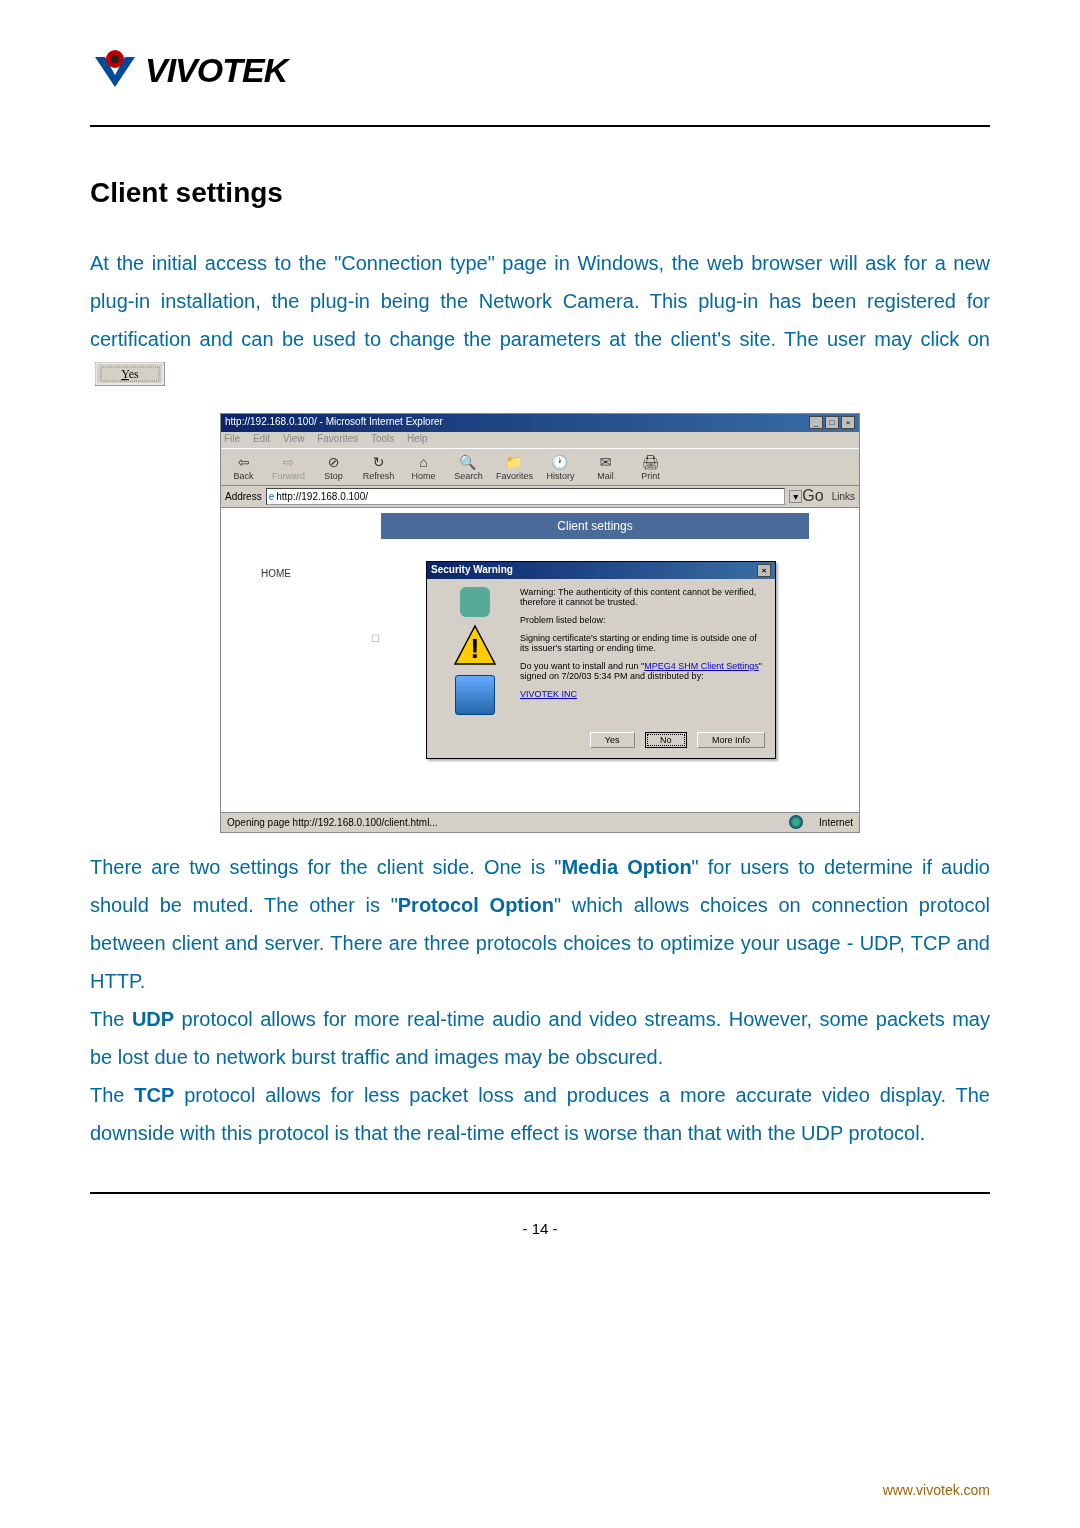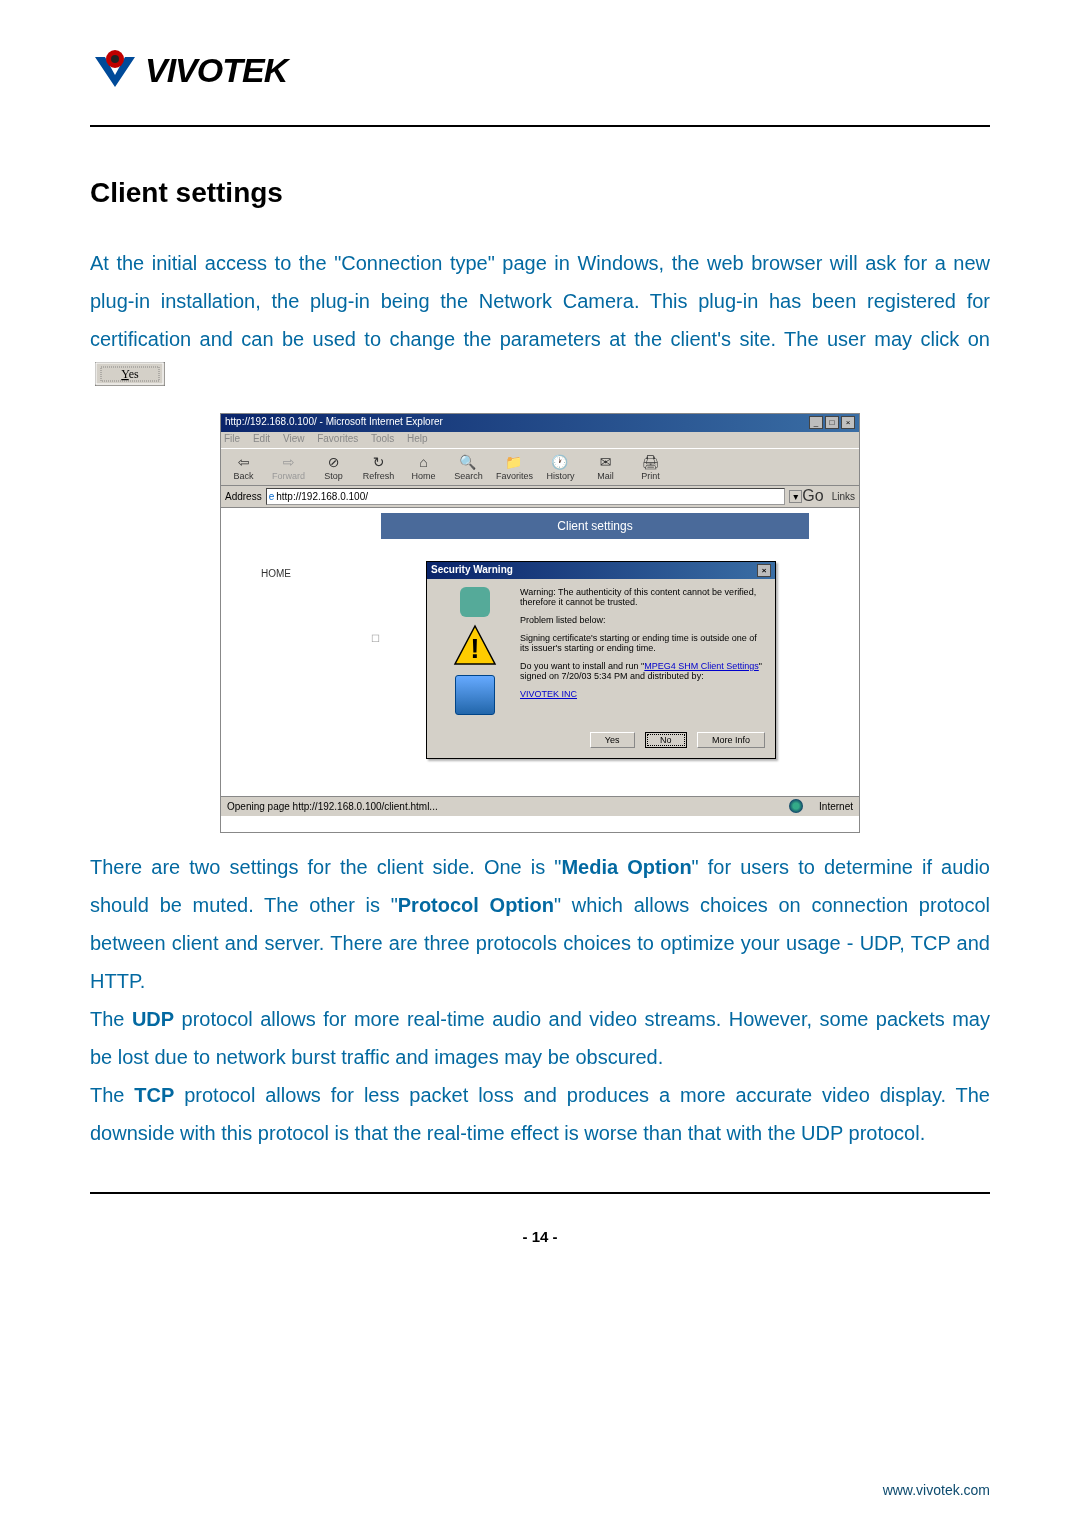--- a/index.html
+++ b/index.html
@@ -269,21 +269,21 @@
     .ie-statusbar {
       height: 20px;
       background: #d4d0c8;
       border-top: 1px solid #888;
       display: flex;
       align-items: center;
       justify-content: space-between;
       font-size: 10px;
       padding: 0 6px;
       position: absolute;
-      bottom: 16px;
+      bottom: 0;
       left: 0;
       right: 0;
     }
     .ie-status-right {
       display: flex;
       align-items: center;
       gap: 16px;
     }
     .internet-icon {
       width: 14px;
@@ -292,29 +292,29 @@
       border-radius: 50%;
     }
     .bottom-hr {
       border: none;
       border-top: 2px solid #000;
       margin-top: 40px;
     }
     .page-footer {
       text-align: center;
       font-size: 15px;
-      font-weight: bold;
-      margin-top: 34px;
+      font-weight: normal;
+      margin-top: 26px;
     }
     .page-website {
       position: absolute;
       right: 90px;
       bottom: 30px;
       font-size: 14px;
-      color: #0c4a6e;
+      color: #a16207;
     }
     .triangle-warn {
       width: 48px;
       height: 48px;
     }
     .cert-badge {
       width: 30px;
       height: 30px;
       background: #5a9;
       border-radius: 6px;

